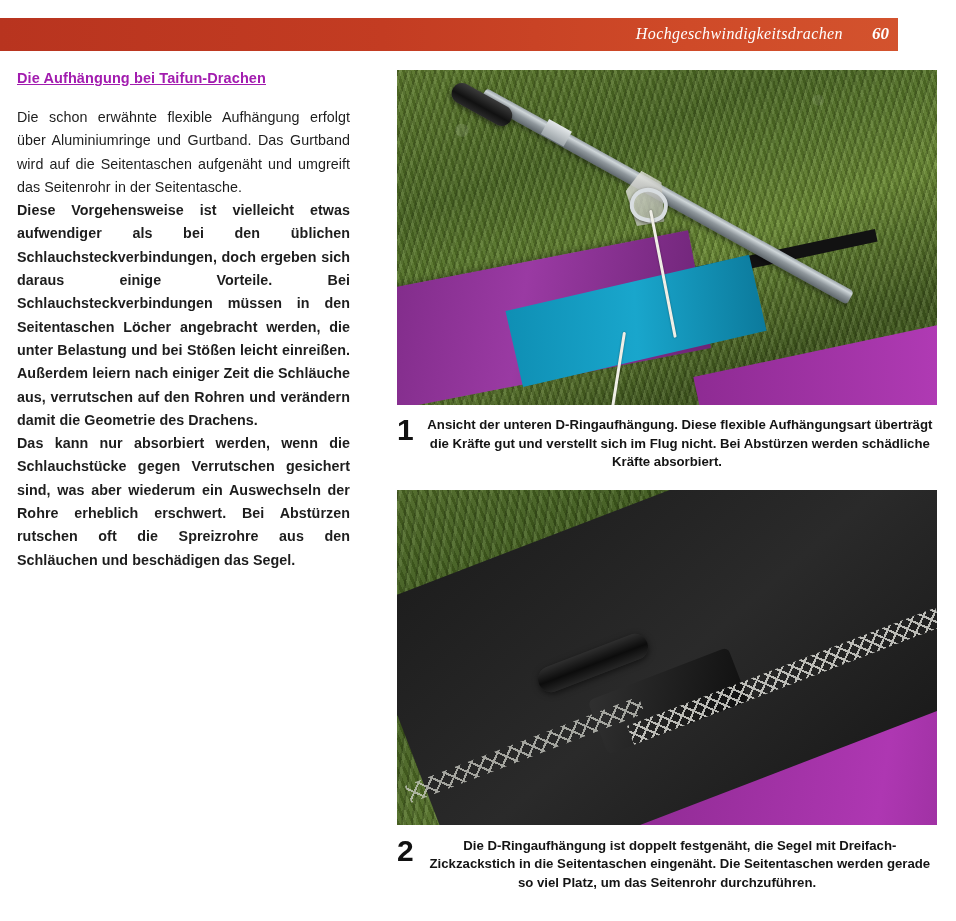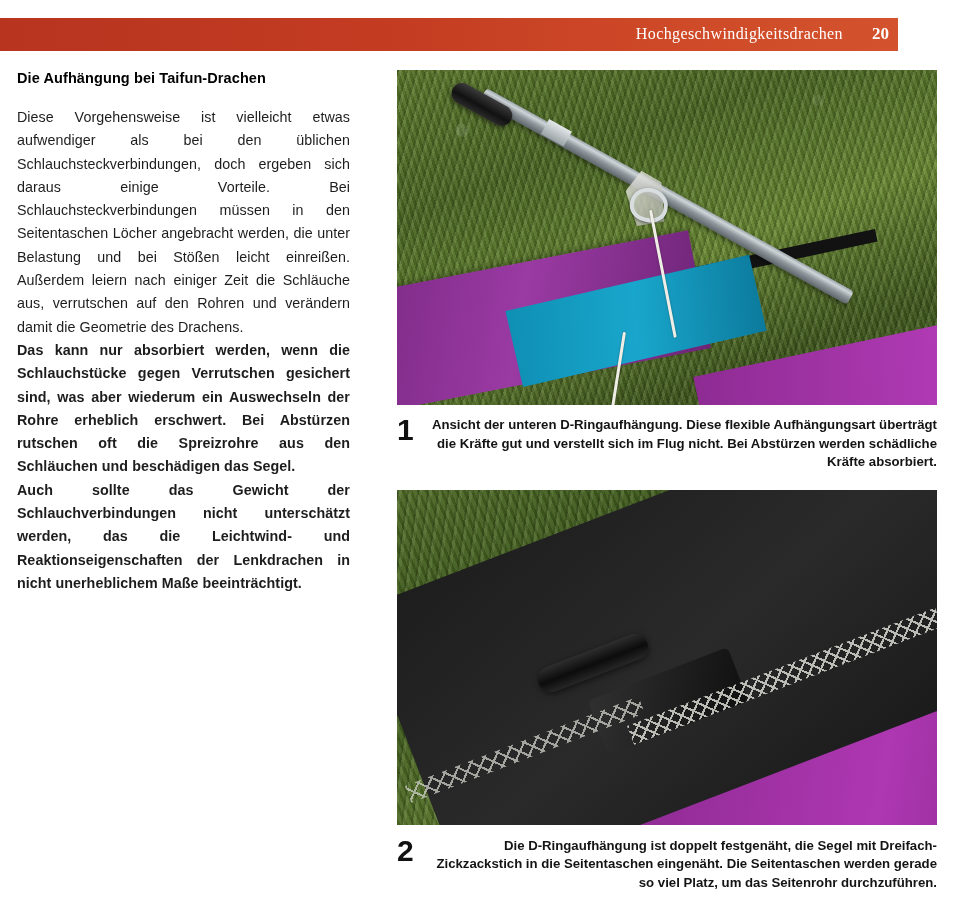--- a/index.html
+++ b/index.html
@@ -17,20 +17,21 @@
   }
 
   
   .header-band {
     position: absolute;
     left: 0;
     top: 18px;
     width: 956px;
     height: 33px;
     background: linear-gradient(to right, #b8341f 0%, #c33c22 40%, #cf4a28 72%, #d4552f 100%);
+    font-style: italic;
   }
   .header-band .running-head {
     position: absolute;
     right: 113px;
     top: 7px;
     font-family: "Liberation Serif", serif;
     font-size: 16px;
     letter-spacing: 0.4px;
     color: #ffffff;
     white-space: nowrap;
@@ -58,22 +59,23 @@
     position: absolute;
     left: 17px;
     top: 70px;
     width: 333px;
   }
   .section-title {
     font-family: "Liberation Sans", sans-serif;
     font-weight: bold;
     font-size: 14.5px;
     letter-spacing: 0.1px;
-    color: #000000;
+    color: #a21caf;
     margin: 0 0 20px 0;
+    text-decoration: underline;
   }
   .body-par {
     font-family: "Liberation Sans", sans-serif;
     font-size: 14.3px;
     line-height: 23.3px;
     color: #1d1d1d;
     text-align: justify;
     margin: 0;
     letter-spacing: 0.05px;
   }
@@ -273,38 +275,38 @@
     float: left;
     font-size: 30px;
     line-height: 28px;
     font-weight: bold;
     margin: 0 9px 0 0;
     color: #111111;
     font-family: "Liberation Sans", sans-serif;
   }
   .caption .ctext {
     display: block;
-    text-align: right;
+    text-align: center;
   }
   .cap2 { margin-top: 12px; }
 </style>
 </head>
 <body>
 
 <div class="header-band">
   <span class="running-head">Hochgeschwindigkeitsdrachen</span>
-  <span class="folio">20</span>
+  <span class="folio">60</span>
 </div>
 <div class="header-white-gap"></div>
 
 <div class="text-col">
   <h2 class="section-title">Die Aufhängung bei Taifun-Drachen</h2>
+  <p class="body-par">Die schon erwähnte flexible Aufhängung erfolgt über Aluminiumringe und Gurtband. Das Gurtband wird auf die Seitentaschen aufgenäht und umgreift das Seitenrohr in der Seitentasche.</p>
   <p class="body-par">Diese Vorgehensweise ist vielleicht etwas aufwendiger als bei den üblichen Schlauchsteckverbindungen, doch ergeben sich daraus einige Vorteile. Bei Schlauchsteckverbindungen müssen in den Seitentaschen Löcher angebracht werden, die unter Belastung und bei Stößen leicht einreißen. Außerdem leiern nach einiger Zeit die Schläuche aus, verrutschen auf den Rohren und verändern damit die Geometrie des Drachens.</p>
   <p class="body-par">Das kann nur absorbiert werden, wenn die Schlauchstücke gegen Verrutschen gesichert sind, was aber wiederum ein Auswechseln der Rohre erheblich erschwert. Bei Abstürzen rutschen oft die Spreizrohre aus den Schläuchen und beschädigen das Segel.</p>
-  <p class="body-par">Auch sollte das Gewicht der Schlauchverbindungen nicht unterschätzt werden, das die Leichtwind- und Reaktionseigenschaften der Lenkdrachen in nicht unerheblichem Maße beeinträchtigt.</p>
 </div>
 
 <div class="photo-col">
 
   <div class="photo photo-1">
     <div class="grass"></div>
     <div class="sail-edge-dark"></div>
     <div class="sail-purple"></div>
     <div class="sail-cyan"></div>
     <div class="sail-magenta"></div>

